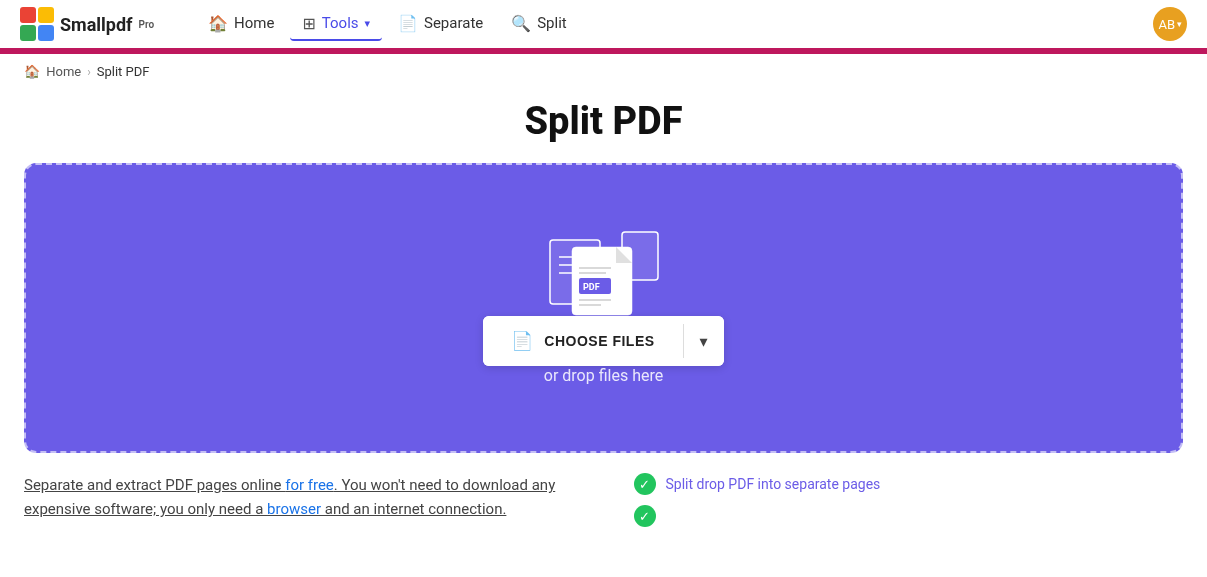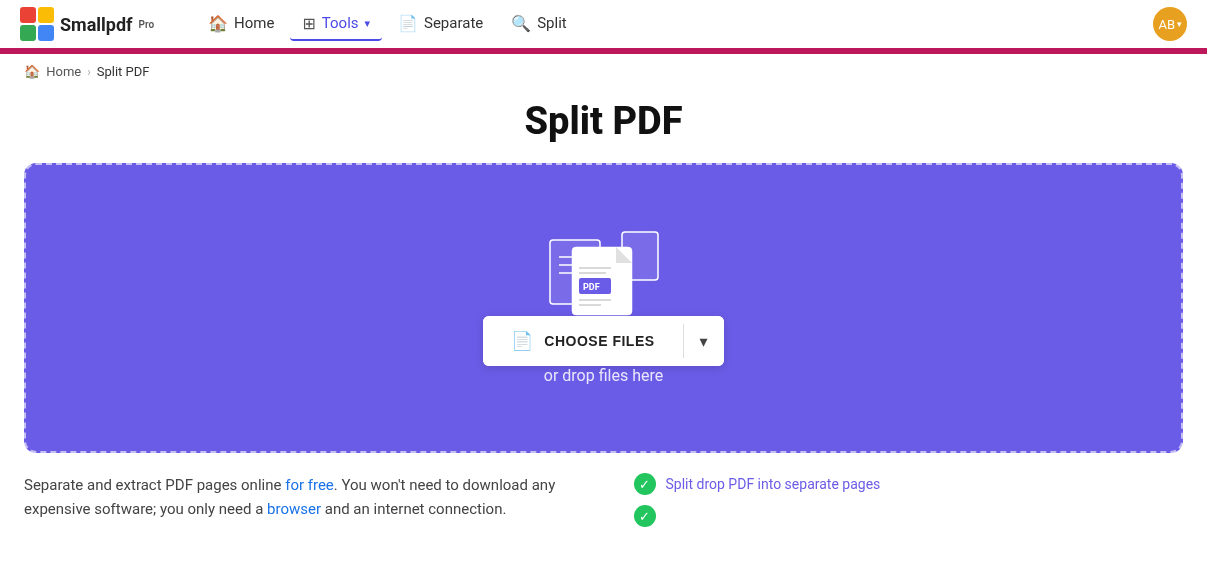--- a/index.html
+++ b/index.html
@@ -159,20 +159,21 @@
       display: flex;
       padding: 0 24px;
       gap: 60px;
     }
     .description {
       flex: 1;
       font-size: 15px;
       color: #444;
       line-height: 1.6;
       max-width: 560px;
+      text-decoration: underline;
     }
     .description a { color: #1a73e8; text-decoration: none; }
     .features {
       flex: 1;
       display: flex;
       flex-direction: column;
       gap: 10px;
     }
     .feature-item {
       display: flex;

